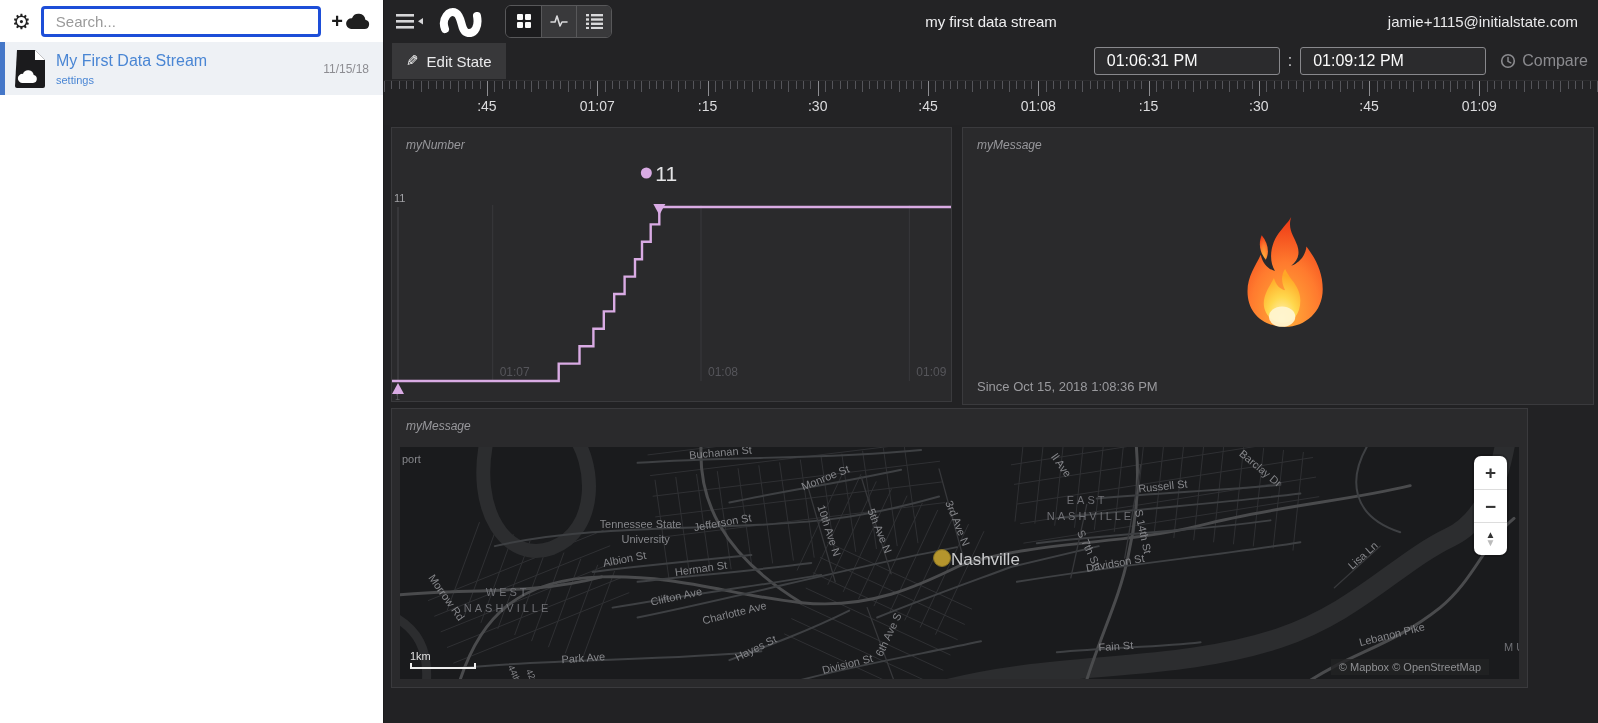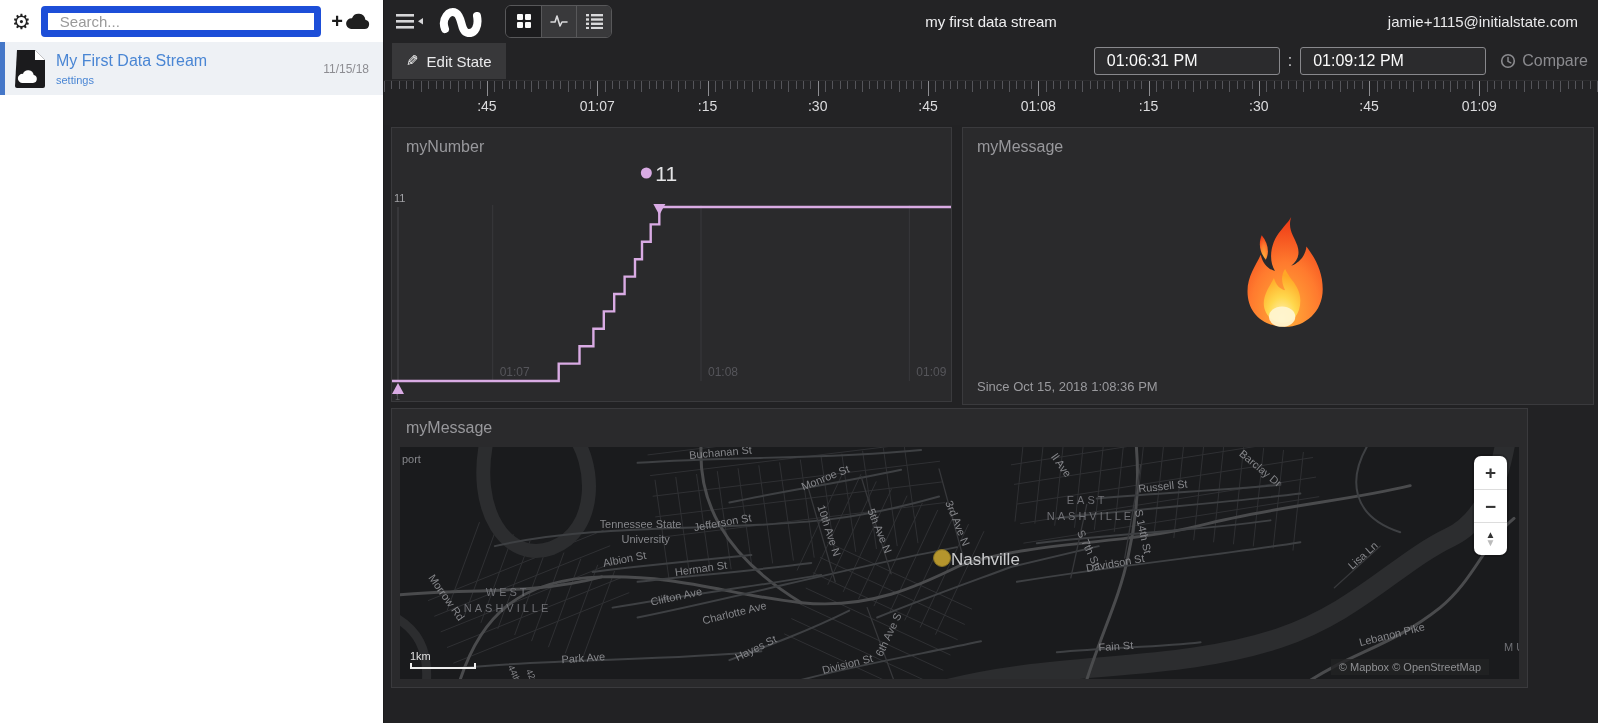--- a/index.html
+++ b/index.html
@@ -3,21 +3,21 @@
 <meta charset="utf-8">
 <style>
   html,body{margin:0;padding:0;width:1598px;height:723px;overflow:hidden;
     background:#222224;font-family:"Liberation Sans",sans-serif;
     -webkit-font-smoothing:antialiased;}
   *{box-sizing:border-box;}
   
   .sidebar{position:absolute;left:0;top:0;width:383px;height:723px;background:#ffffff;}
   .sidebar-top{height:42px;display:flex;align-items:center;padding:0 12px;gap:10px;}
   .gear{font-size:21px;color:#222;line-height:1;cursor:pointer;}
-  .searchbox{flex:1;height:31px;border:7px solid #1d4ed8;border-radius:4px;
+  .searchbox{flex:1;height:31px;border:3px solid #1d4ed8;border-radius:4px;
     padding:0 12px;font-size:15px;color:#ef4444;outline:none;font-family:inherit;}
   .searchbox::placeholder{color:#9a9a9a;}
   .addgrp{display:flex;align-items:center;gap:1px;cursor:pointer;}
   .plus{font-size:20px;font-weight:bold;color:#1c1c1c;line-height:1;}
   .stream-item{display:flex;align-items:center;gap:11px;height:53px;
     padding:6px 14px 6px 10px;background:#eef1f5;border-left:5px solid #4577c8;cursor:pointer;}
   .stream-text{flex:1;min-width:0;}
   .stream-title{font-size:16px;color:#4a86d4;line-height:19px;}
   .stream-settings{font-size:11px;color:#4a86d4;margin-top:4px;cursor:pointer;}
   .stream-date{font-size:12px;color:#8d8d92;}
@@ -44,21 +44,21 @@
   .tcolon{margin:0 8px;color:#cccccf;font-size:16px;}
   .compare{display:flex;align-items:center;gap:6px;margin-left:14px;color:#8b8b8f;font-size:16px;cursor:pointer;}
   .ruler{position:relative;height:45px;background:#232325;border-top:1px solid #2e2e30;}
   .tick{position:absolute;top:0;width:1px;height:8px;background:#55555a;}
   .tick.mid{height:11px;}
   .tick.major{height:15px;background:#8d8d91;}
   .tlabel{position:absolute;top:17px;transform:translateX(-50%);font-size:14px;color:#dcdcde;white-space:nowrap;}
   
   .content{position:absolute;top:125px;left:0;right:0;bottom:0;background:#222224;}
   .tile{position:absolute;background:#2a2a2c;border:1px solid #3a3a3d;}
-  .tile-title{position:absolute;top:10px;left:14px;font-size:16px;color:#98989c;z-index:3;}
+  .tile-title{position:absolute;top:10px;left:14px;font-size:12px;color:#98989c;z-index:3;font-style:italic;}
   #tile-number{left:7px;top:2px;width:561px;height:275px;}
   #tile-message{left:578px;top:2px;width:632px;height:278px;}
   #tile-location{left:7px;top:283px;width:1137px;height:280px;}
   #numchart{position:absolute;left:0;top:0;}
   .since{position:absolute;left:14px;bottom:10px;font-size:13px;color:#9a9a9e;}
   .flame{position:absolute;left:50%;top:53%;transform:translate(-50%,-50%);}
   
   .map{position:absolute;left:8px;right:8px;top:38px;bottom:8px;background:#1a1b1d;overflow:hidden;}
   .map svg text{font-family:"Liberation Sans",sans-serif;}
   .map-controls{position:absolute;right:12px;top:9px;width:33px;background:#fff;border-radius:7px;

